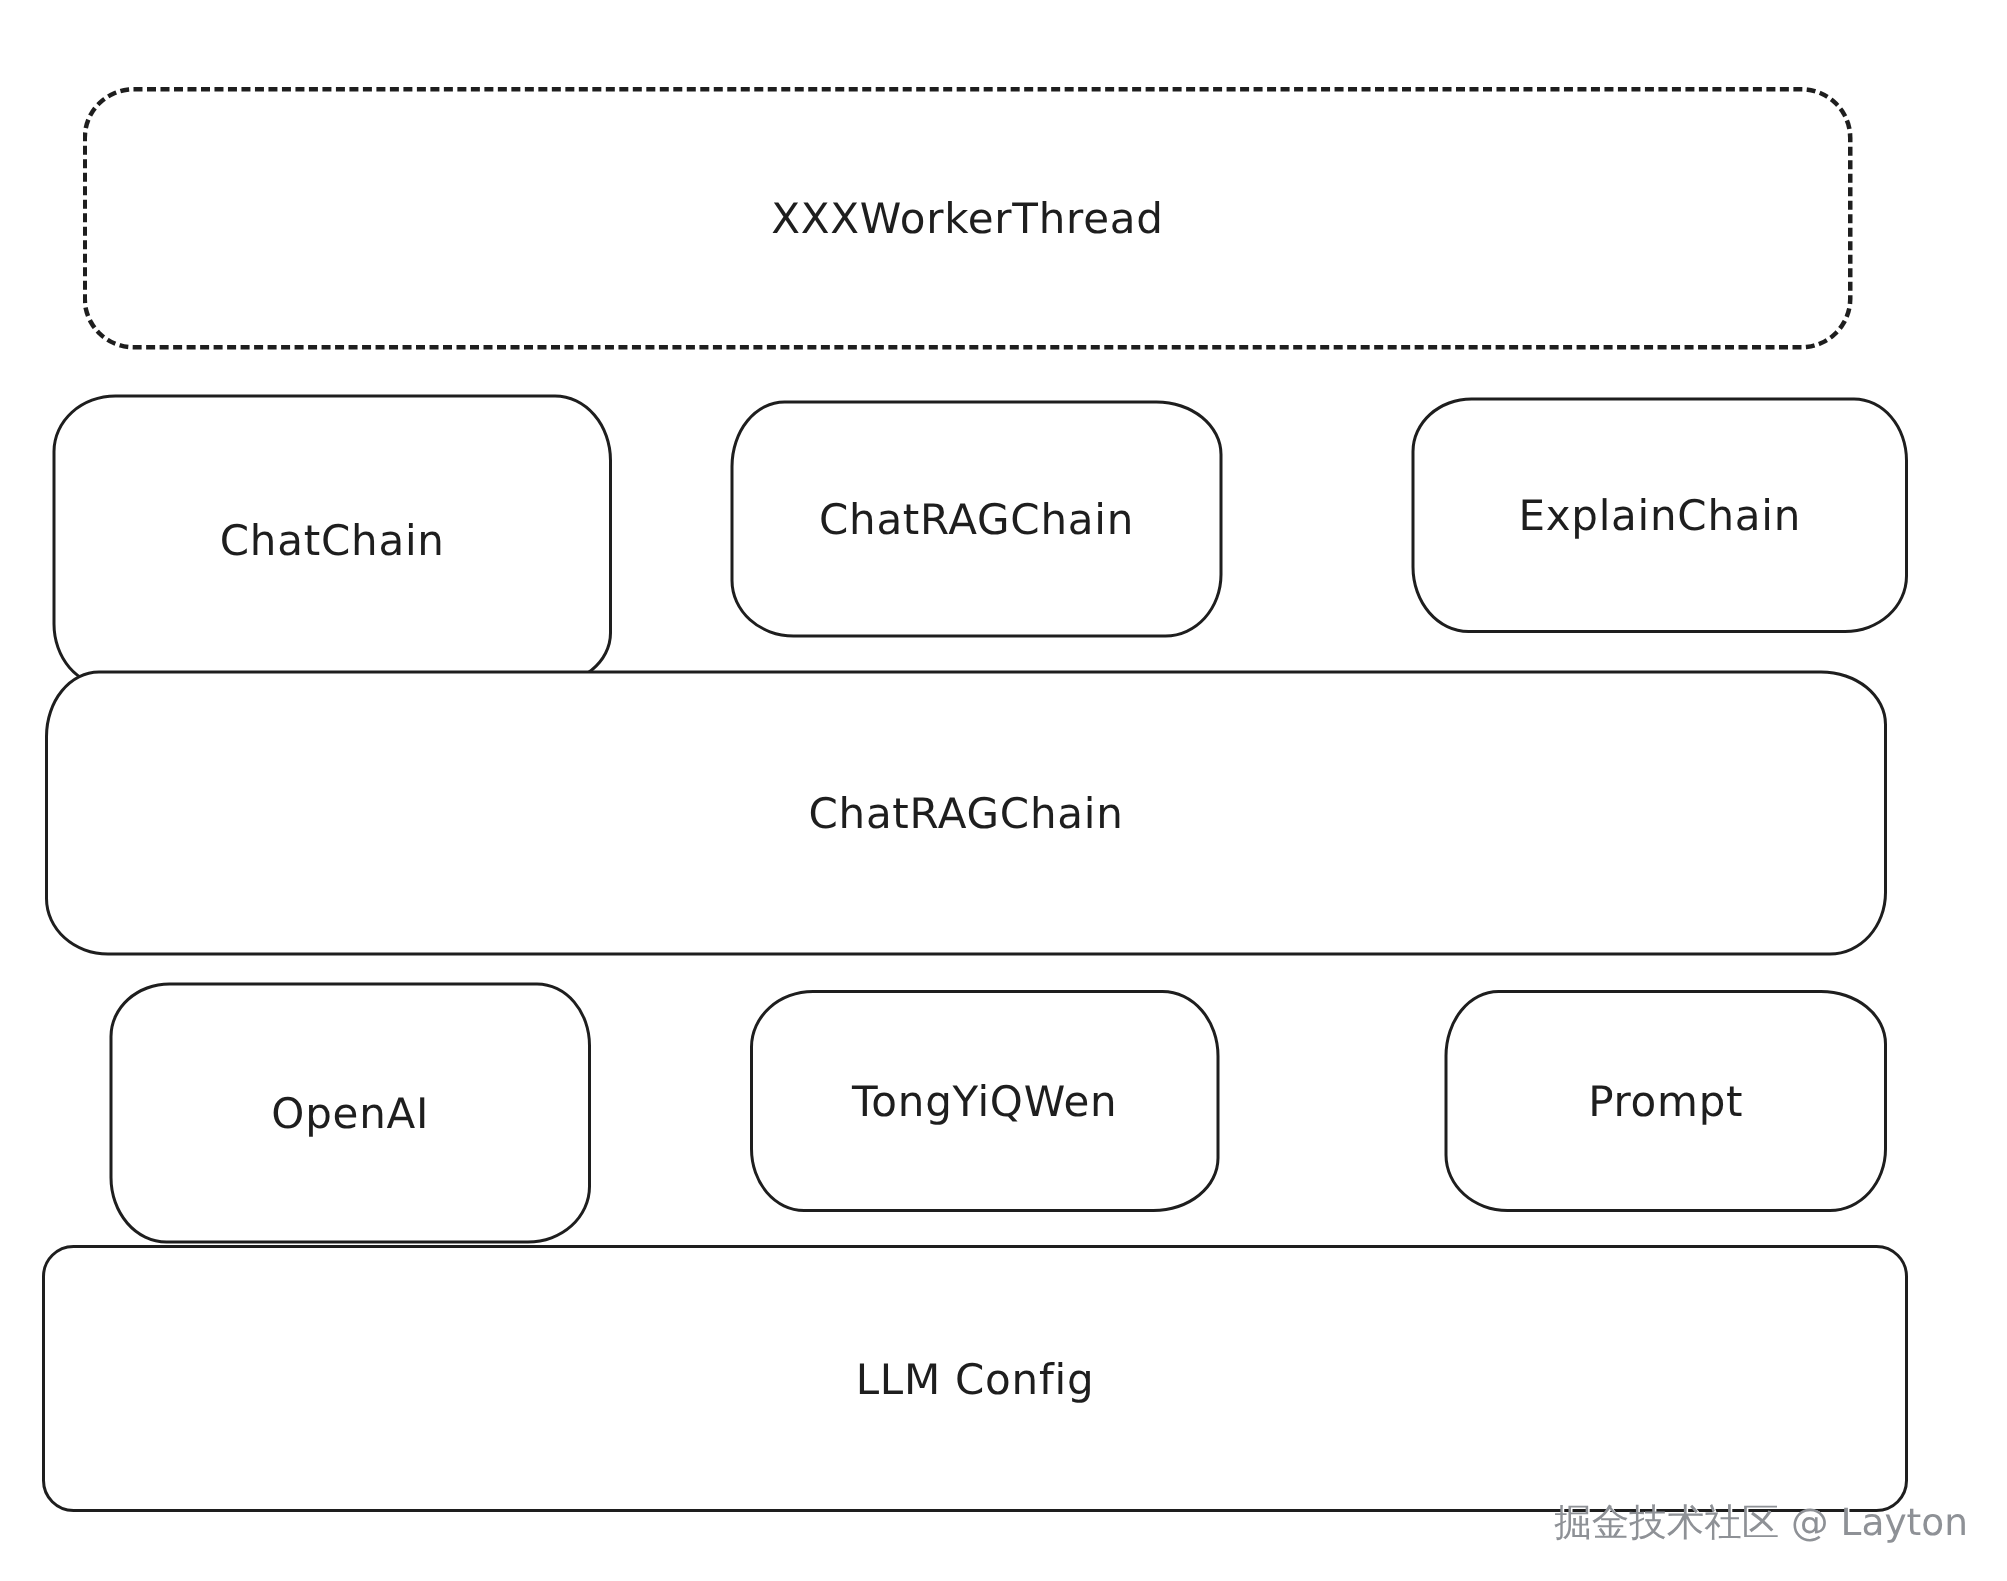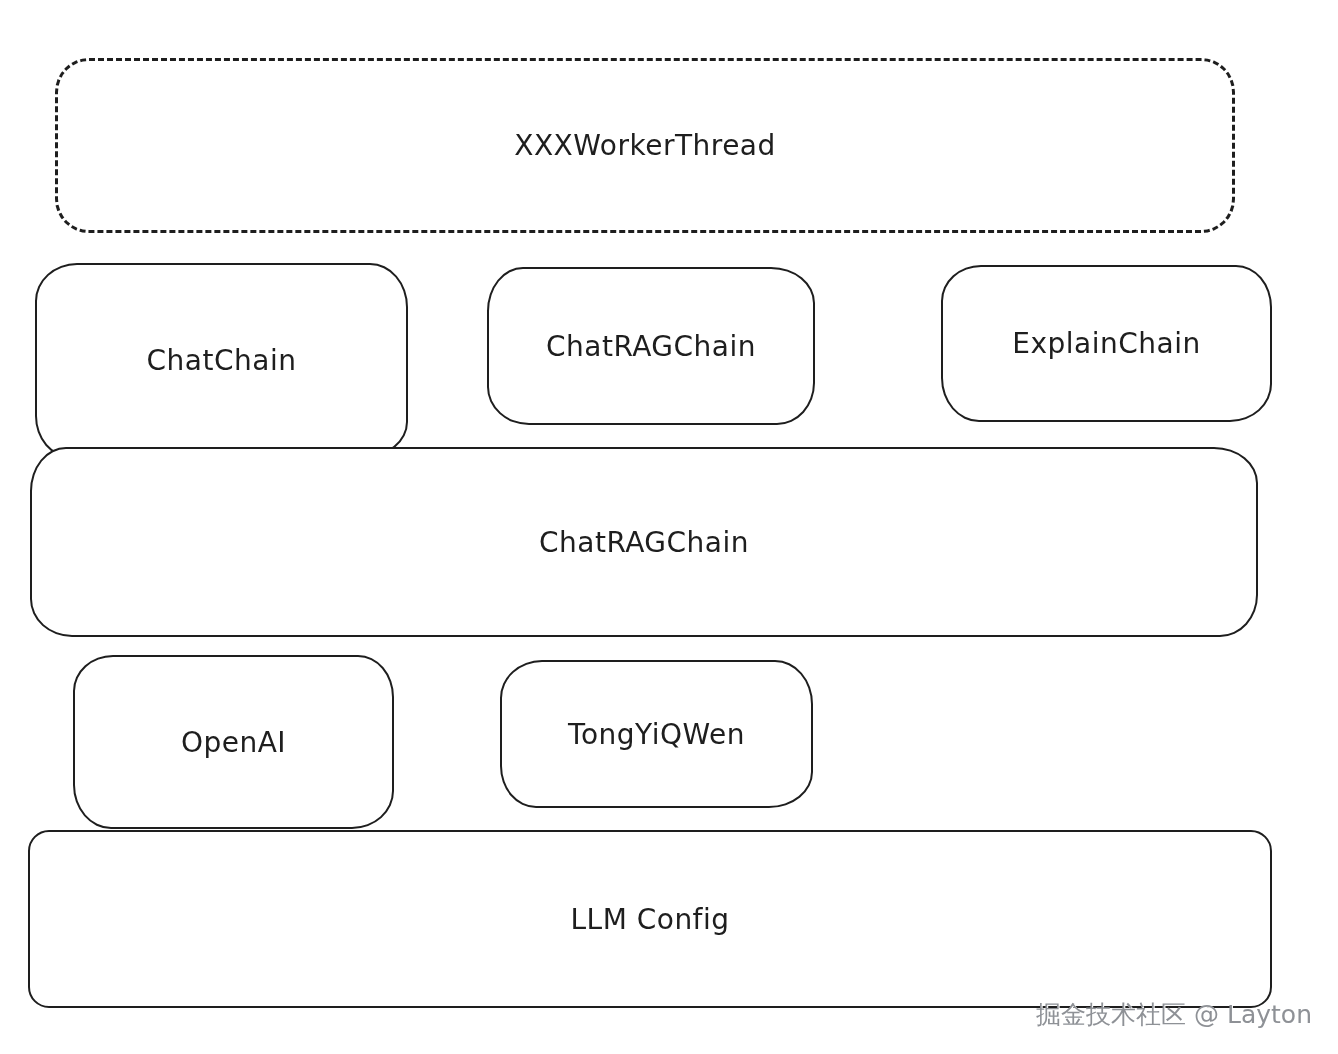--- a/index.html
+++ b/index.html
@@ -85,20 +85,23 @@
   </div>
 
   <div id="openai-box" class="box sketch-c">
     <span class="label">OpenAI</span>
   </div>
 
   <div id="tongyiqwen-box" class="box sketch-a">
     <span class="label">TongYiQWen</span>
   </div>
 
+  <div id="prompt-box" class="box sketch-b">
+    <span class="label">Prompt</span>
+  </div>
 
   <div id="llm-config-box" class="box sketch-a">
     <span class="label">LLM Config</span>
   </div>
 
   <div id="watermark">掘金技术社区 @ Layton</div>
 
 </div>
 
 </body></html>

